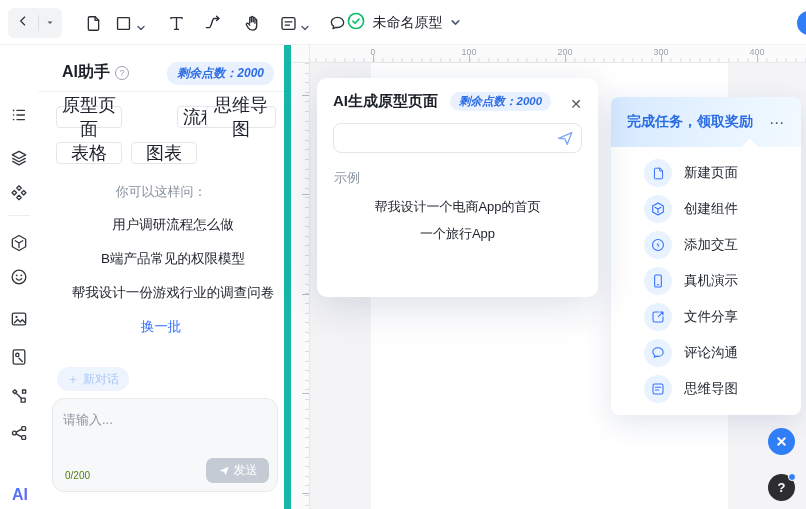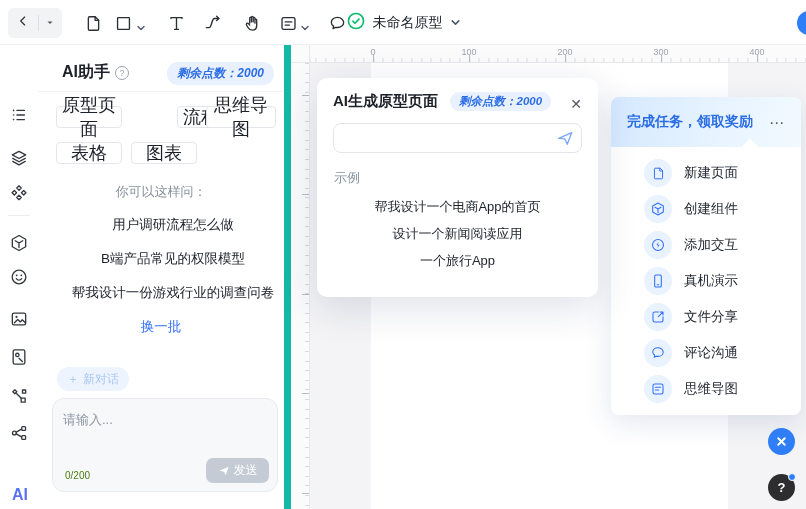--- a/index.html
+++ b/index.html
@@ -311,21 +311,20 @@
       <input class="modal-input" style="">
       <span class="modal-send">
         <svg width="18" height="18" viewBox="0 0 20 20">
             <path d="M3 10.5 17.5 4l-5 13-2.6-6z" fill="none" stroke="#7aa7f7" stroke-width="1.5" stroke-linejoin="round"></path>
           </svg>
       </span>
     </div>
     <div class="examples-label">示例</div>
     <div class="examples">
       <div class="example">帮我设计一个电商App的首页</div>
-      <div class="example">设计一个新闻阅读应用</div>
       <div class="example">一个旅行App</div>
     </div>
   </div>
 
   <div class="task-panel">
     <div class="task-head">
       <span class="task-head-title">完成任务，领取奖励</span>
       <span class="task-more">⋯</span>
       <span class="task-notch"></span>
     </div>

